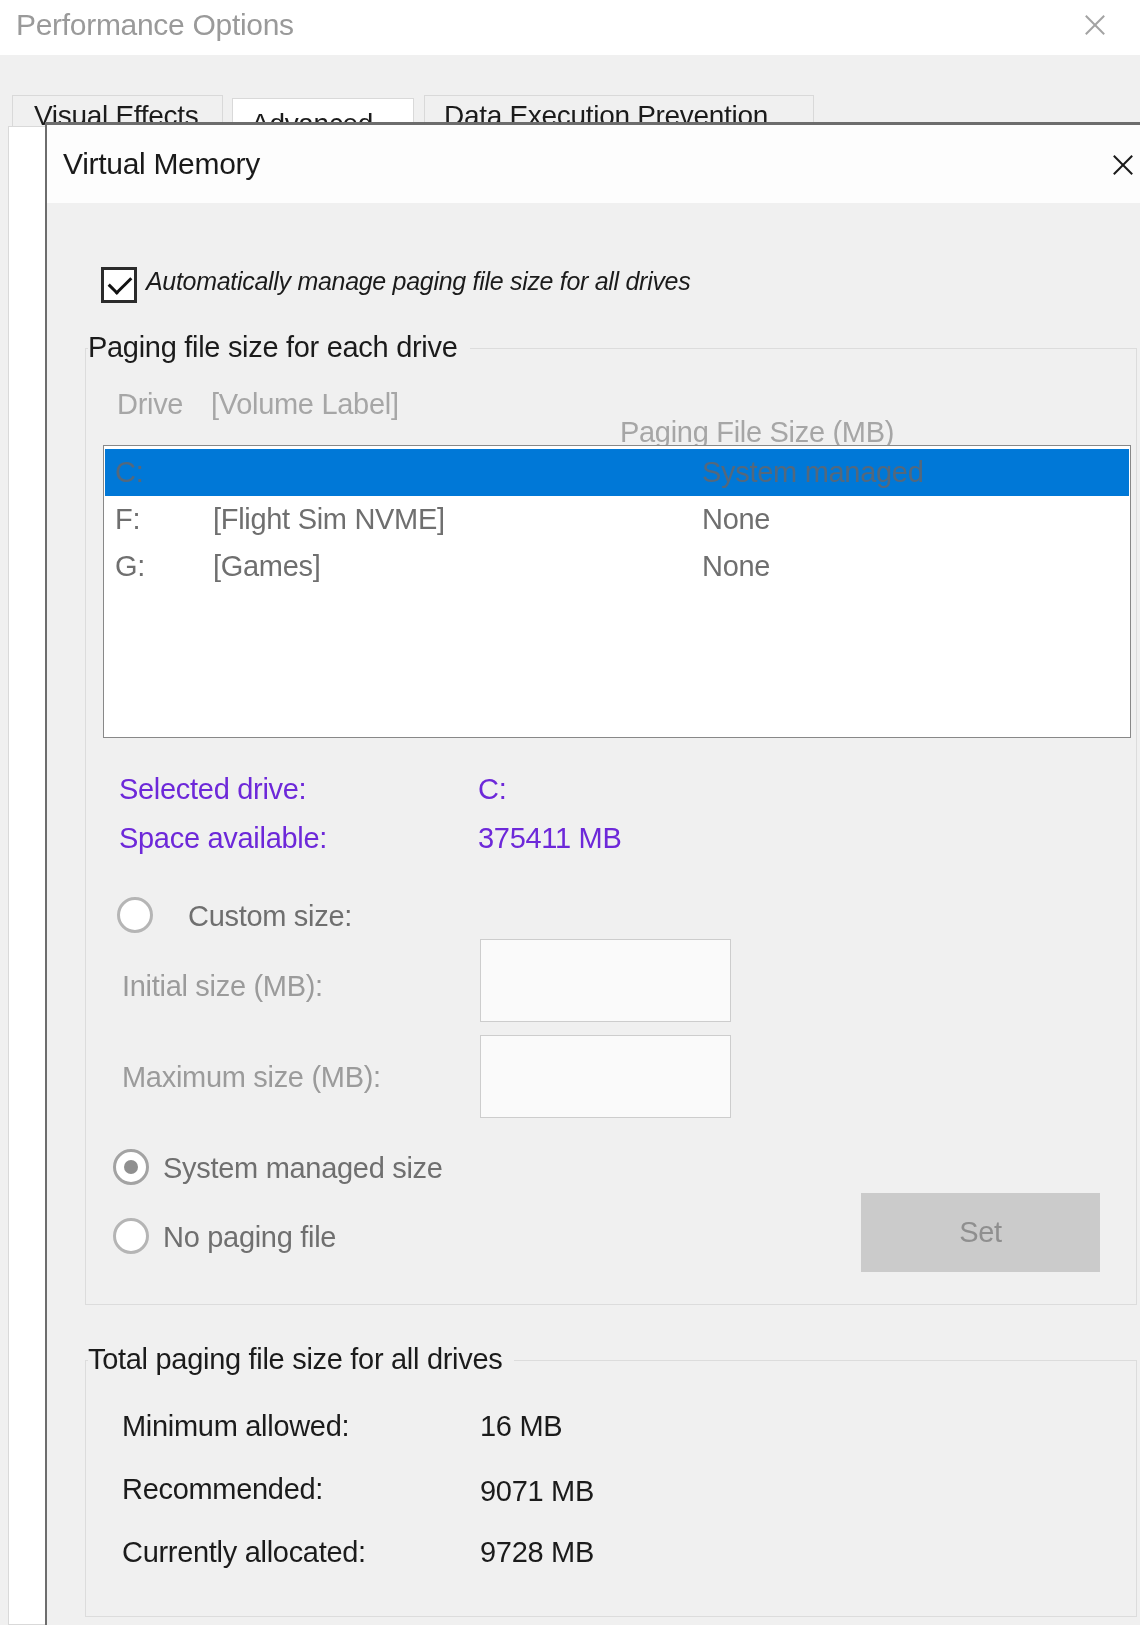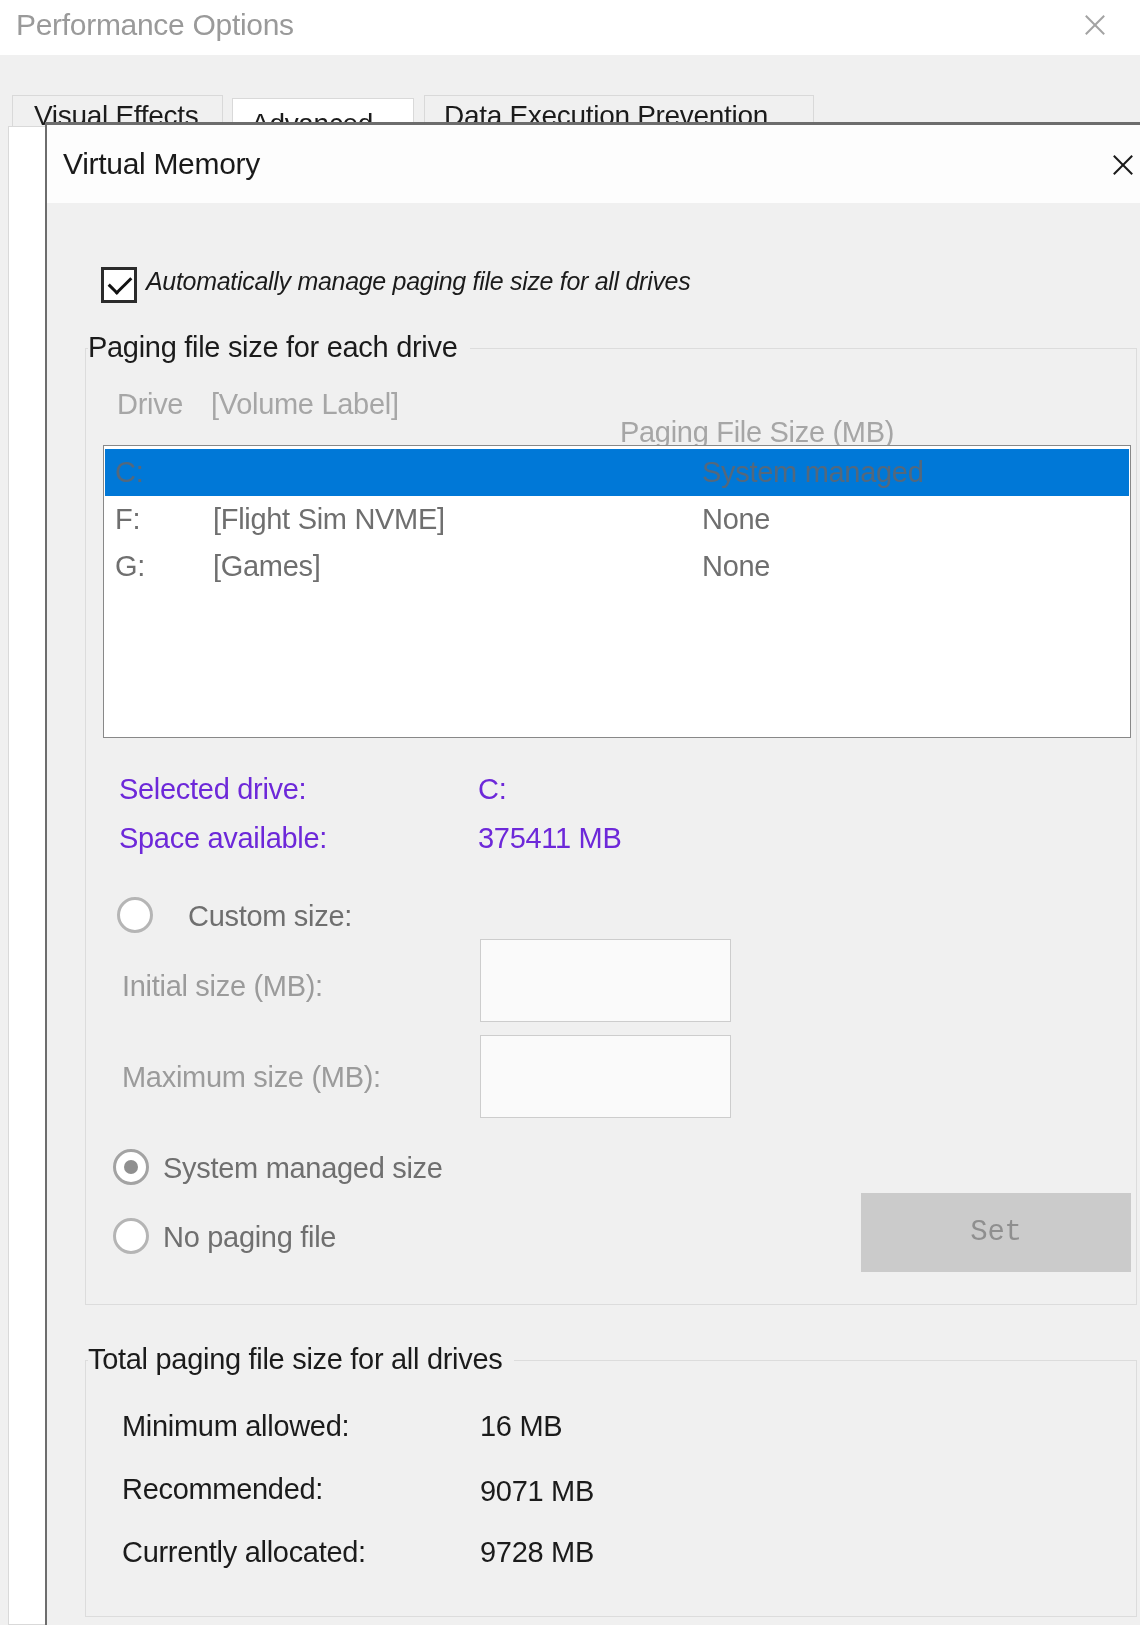--- a/index.html
+++ b/index.html
@@ -63,22 +63,22 @@
   .glabel { position:absolute; font-size:29px; color:#6d28d9; white-space:nowrap; }
   .dim    { color:#9b9b9b; }
   .radio { position:absolute; width:36px; height:36px; border-radius:50%; background:#ffffff; border:3px solid #b5b5b5; }
   .radio.sel { border-color:#a3a3a3; }
   .radio.sel::after { content:""; position:absolute; left:8px; top:8px; width:14px; height:14px; border-radius:50%; background:#8f8f8f; }
   .radio-label { position:absolute; font-size:29px; color:#6f6f6f; white-space:nowrap; }
 
   .vm-input { position:absolute; width:251px; height:83px; background:#fafafa; border:1px solid #cdcdcd; font-size:29px; padding:0 10px; color:#6f6f6f; }
   .vm-input:disabled { background:#fafafa; }
 
-  .set-btn { position:absolute; left:775px; top:844px; width:270px; height:79px; background:#cbcbcb; border:none;
-             font-size:29px; color:#8f8f8f; font-family:Liberation Mono, monospace; letter-spacing:-0.3px; }
+  .set-btn { position:absolute; left:775px; top:844px; width:239px; height:79px; background:#cbcbcb; border:none;
+             font-size:29px; color:#8f8f8f; font-family:Liberation Sans, sans-serif; letter-spacing:-0.3px; }
 
   .trow-label { position:absolute; left:36px; font-size:29px; color:#1b1b1b; white-space:nowrap; }
   .trow-value { position:absolute; left:394px; font-size:29px; color:#1b1b1b; white-space:nowrap; }
 </style>
 </head>
 <body>
 
 <div class="abs po-titlebar"></div>
 <div class="abs po-title">Performance Options</div>
 <div class="abs icon-x gray po-close">

